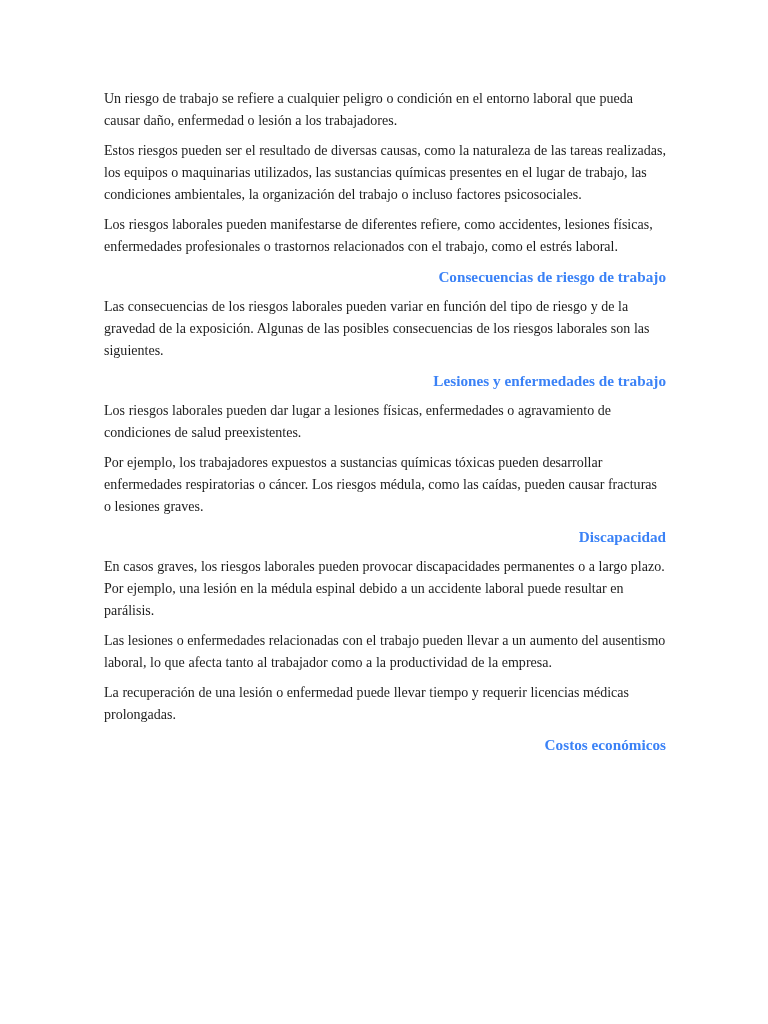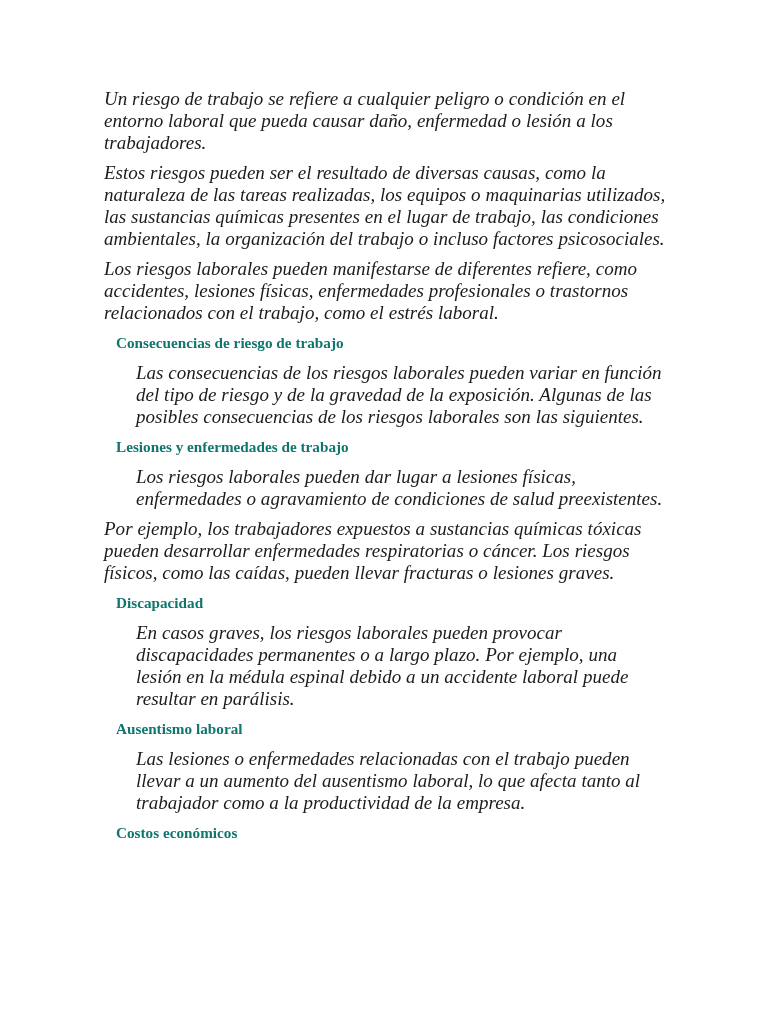--- a/index.html
+++ b/index.html
@@ -21,54 +21,53 @@
     width: 768px;
     height: 1024px;
     background: #ffffff;
     padding: 88px 103px 0 104px;
   }
   .doc-body {
     width: 562px;
   }
   .para {
     margin: 0 0 8px 0;
-    font-size: 19px;
+    font-size: 14px;
     line-height: 22px;
     text-align: left;
     word-spacing: 0.1px;
     letter-spacing: 0.01px;
     color: #1c1c1c;
-    font-style: italic;
   }
   .heading {
-    margin: 0 0 8px 12px;
+    margin: 0 0 8px 4px;
     font-size: 15.2px;
     line-height: 22px;
     font-weight: bold;
-    color: #0f766e;
+    color: #3b82f6;
     letter-spacing: 0.02px;
+    text-align: right;
   }
   
   .heading + .para {
     margin-top: 0;
-    margin-left: 32px;
   }
 </style>
 </head>
 <body>
 
 <div class="page">
   <div class="doc-body">
       <p class="para">Un riesgo de trabajo se refiere a cualquier peligro o condición en el entorno laboral que pueda causar daño, enfermedad o lesión a los trabajadores.</p>
       <p class="para">Estos riesgos pueden ser el resultado de diversas causas, como la naturaleza de las tareas realizadas, los equipos o maquinarias utilizados, las sustancias químicas presentes en el lugar de trabajo, las condiciones ambientales, la organización del trabajo o incluso factores psicosociales.</p>
       <p class="para">Los riesgos laborales pueden manifestarse de diferentes refiere, como accidentes, lesiones físicas, enfermedades profesionales o trastornos relacionados con el trabajo, como el estrés laboral.</p>
       <h2 class="heading">Consecuencias de riesgo de trabajo</h2>
       <p class="para">Las consecuencias de los riesgos laborales pueden variar en función del tipo de riesgo y de la gravedad de la exposición. Algunas de las posibles consecuencias de los riesgos laborales son las siguientes.</p>
       <h2 class="heading">Lesiones y enfermedades de trabajo</h2>
       <p class="para">Los riesgos laborales pueden dar lugar a lesiones físicas, enfermedades o agravamiento de condiciones de salud preexistentes.</p>
-      <p class="para">Por ejemplo, los trabajadores expuestos a sustancias químicas tóxicas pueden desarrollar enfermedades respiratorias o cáncer. Los riesgos físicos, como las caídas, pueden llevar fracturas o lesiones graves.</p>
+      <p class="para">Por ejemplo, los trabajadores expuestos a sustancias químicas tóxicas pueden desarrollar enfermedades respiratorias o cáncer. Los riesgos médula, como las caídas, pueden causar fracturas o lesiones graves.</p>
       <h2 class="heading">Discapacidad</h2>
       <p class="para">En casos graves, los riesgos laborales pueden provocar discapacidades permanentes o a largo plazo. Por ejemplo, una lesión en la médula espinal debido a un accidente laboral puede resultar en parálisis.</p>
-      <h2 class="heading">Ausentismo laboral</h2>
       <p class="para">Las lesiones o enfermedades relacionadas con el trabajo pueden llevar a un aumento del ausentismo laboral, lo que afecta tanto al trabajador como a la productividad de la empresa.</p>
+      <p class="para">La recuperación de una lesión o enfermedad puede llevar tiempo y requerir licencias médicas prolongadas.</p>
       <h2 class="heading">Costos económicos</h2>
     </div>
 </div>
 
 </body></html>

